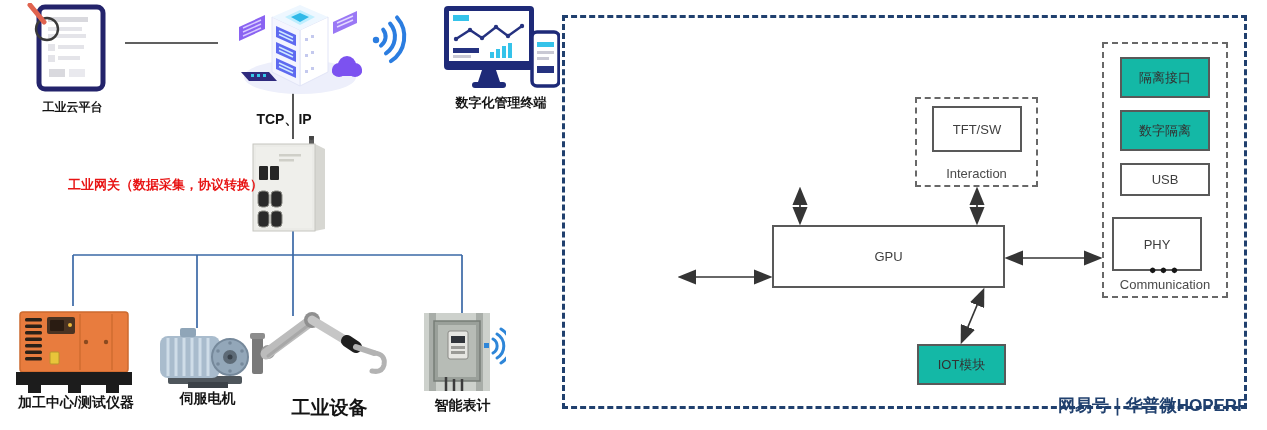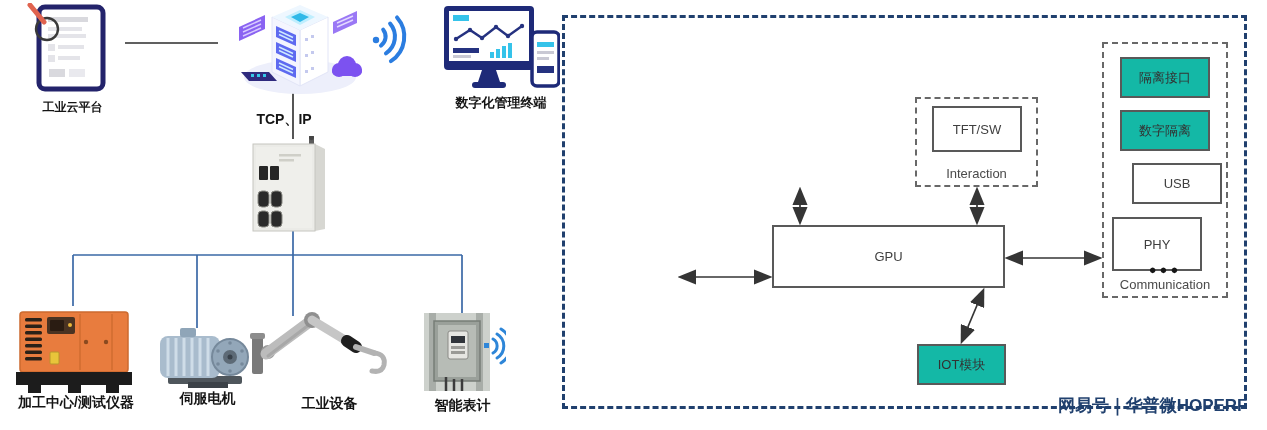--- a/index.html
+++ b/index.html
@@ -177,20 +177,21 @@
     <rect x="16" y="30" width="9" height="14" rx="1" fill="#262626"></rect>
     <rect x="27" y="30" width="9" height="14" rx="1" fill="#262626"></rect>
     <g fill="#2b2b2b" stroke="#8a8a84" stroke-width="1">
       <rect x="15" y="55" width="11" height="16" rx="4"></rect>
       <rect x="28" y="55" width="11" height="16" rx="4"></rect>
       <rect x="15" y="75" width="11" height="16" rx="4"></rect>
       <rect x="28" y="75" width="11" height="16" rx="4"></rect>
     </g>
   </svg>
 
+  <div class="abs z2 lbl red" style="left:68px;top:176px;width:190px;font-size:13px;">工业网关（数据采集，协议转换）</div>
 
 
   <svg class="abs z2" style="left:16px;top:304px;" width="122" height="90" viewBox="0 0 122 90">
     <rect x="4" y="8" width="108" height="60" rx="3" fill="#e87c3e" stroke="#cc6a2f" stroke-width="1.5"></rect>
     <g fill="#2a2118">
       <rect x="9" y="14" width="17" height="3.5" rx="1.5"></rect>
         <rect x="9" y="20.5" width="17" height="3.5" rx="1.5"></rect>
       <rect x="9" y="27" width="17" height="3.5" rx="1.5"></rect>
         <rect x="9" y="33.5" width="17" height="3.5" rx="1.5"></rect>
       <rect x="9" y="40" width="17" height="3.5" rx="1.5"></rect>
@@ -245,21 +246,21 @@
     <circle cx="18" cy="42" r="7" fill="#9b9b9b"></circle>
     <line x1="16" y1="44" x2="62" y2="10" stroke="#bcbcbc" stroke-width="11" stroke-linecap="round"></line>
     <line x1="18" y1="46" x2="60" y2="14" stroke="#a8a8a8" stroke-width="3" stroke-linecap="round"></line>
     <circle cx="62" cy="10" r="8" fill="#8f8f8f"></circle>
     <circle cx="62" cy="10" r="3.5" fill="#6f6f6f"></circle>
     <line x1="62" y1="10" x2="100" y2="33" stroke="#c6c6c6" stroke-width="9" stroke-linecap="round"></line>
     <line x1="97" y1="31" x2="106" y2="37" stroke="#1f1f1f" stroke-width="12" stroke-linecap="round"></line>
     <line x1="106" y1="37" x2="124" y2="43" stroke="#b3b3b3" stroke-width="6" stroke-linecap="round"></line>
     <path d="M124,43 q12,1 10,12 q-2,8 -12,6" fill="none" stroke="#b3b3b3" stroke-width="5" stroke-linecap="round"></path>
   </svg>
-  <div class="abs z2 lbl" style="left:272px;top:395px;width:115px;font-size:14px;">工业设备</div>
+  <div class="abs z2 lbl" style="left:272px;top:395px;width:115px;font-size:19px;">工业设备</div>
 
   <svg class="abs z2" style="left:424px;top:313px;" width="82" height="80" viewBox="0 0 82 80">
     <rect x="0" y="0" width="66" height="78" fill="#cdd1cc"></rect>
     <rect x="5" y="0" width="7" height="78" fill="#a8ada8"></rect>
     <rect x="52" y="0" width="7" height="78" fill="#a8ada8"></rect>
     <rect x="10" y="8" width="46" height="60" fill="#9aa09a" stroke="#777d77" stroke-width="1.5"></rect>
     <rect x="14" y="12" width="38" height="52" fill="#b7bcb6"></rect>
     <rect x="24" y="18" width="20" height="28" rx="2" fill="#e6e6e2" stroke="#8a8a86" stroke-width="1"></rect>
     <rect x="27" y="23" width="14" height="7" fill="#30343a"></rect>
     <rect x="27" y="33" width="14" height="3" fill="#9a9a96"></rect>
@@ -282,21 +283,21 @@
 
 
   <div class="abs z2 dashed-group" style="left:915px;top:97px;width:123px;height:90px;">
     <div class="abs box" style="left:15px;top:7px;width:90px;height:46px;">TFT/SW</div>
     <div class="group-label">Interaction</div>
   </div>
 
   <div class="abs z2 dashed-group" style="left:1102px;top:42px;width:126px;height:256px;">
     <div class="abs box cyan" style="left:16px;top:13px;width:90px;height:41px;">隔离接口</div>
     <div class="abs box cyan" style="left:16px;top:66px;width:90px;height:41px;">数字隔离</div>
-    <div class="abs box" style="left:28px;top:119px;width:90px;height:41px;">USB</div>
+    <div class="abs box" style="left:16px;top:119px;width:90px;height:33px;">USB</div>
     <div class="abs box" style="left:8px;top:173px;width:90px;height:54px;">PHY</div>
     <div class="abs dots" style="left:0;right:0;top:218px;">●●●</div>
     <div class="group-label">Communication</div>
   </div>
 
   <div class="abs z2 box" style="left:772px;top:225px;width:233px;height:63px;">GPU</div>
 
 
   <div class="abs z2 box cyan" style="left:917px;top:344px;width:89px;height:41px;">IOT模块</div>
 

